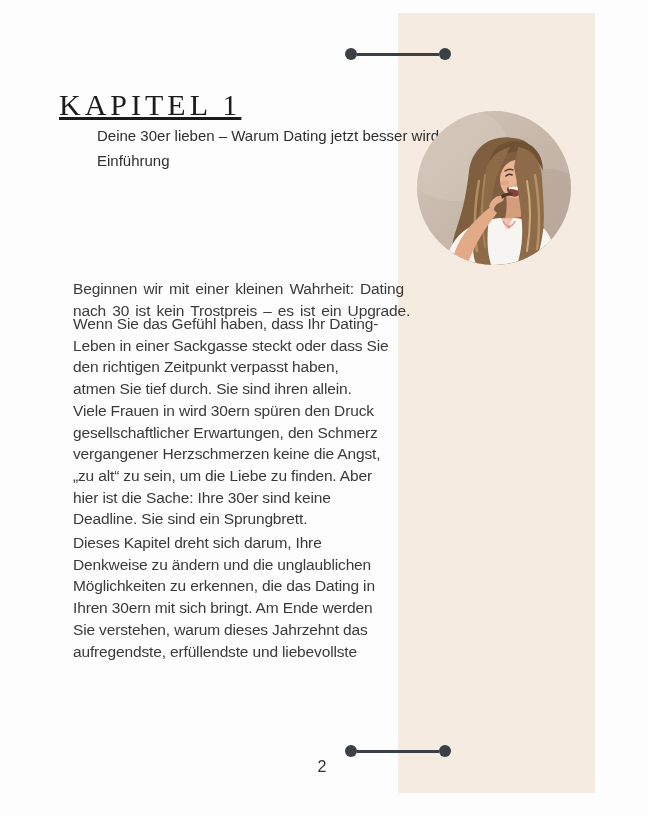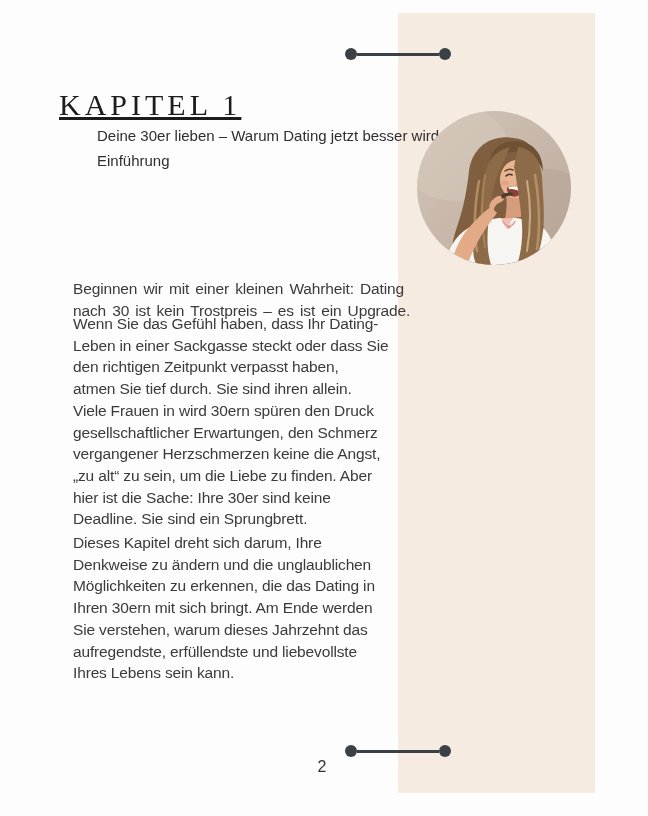--- a/index.html
+++ b/index.html
@@ -129,21 +129,20 @@
       <div class="tline">hier ist die Sache: Ihre 30er sind keine</div>
       <div class="tline">Deadline. Sie sind ein Sprungbrett.</div>
     </div>
   <div class="para para-3">
       <div class="tline">Dieses Kapitel dreht sich darum, Ihre</div>
       <div class="tline">Denkweise zu ändern und die unglaublichen</div>
       <div class="tline">Möglichkeiten zu erkennen, die das Dating in</div>
       <div class="tline">Ihren 30ern mit sich bringt. Am Ende werden</div>
       <div class="tline">Sie verstehen, warum dieses Jahrzehnt das</div>
       <div class="tline">aufregendste, erfüllendste und liebevollste</div>
-      <div class="tline">Ihres Lebens sein kann.</div>
     </div>
 
   <div class="decor decor-bottom">
     <span class="dot"></span>
     <span class="rule"></span>
     <span class="dot"></span>
   </div>
 
   <div class="page-number">2</div>
 

